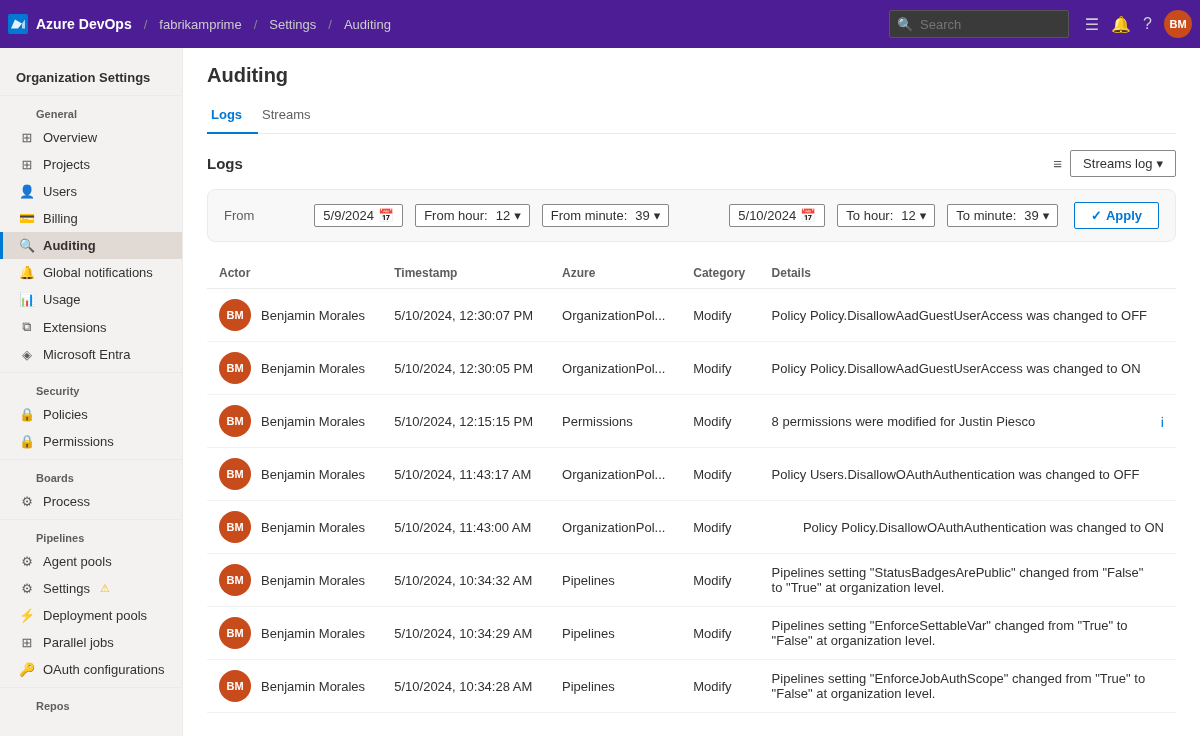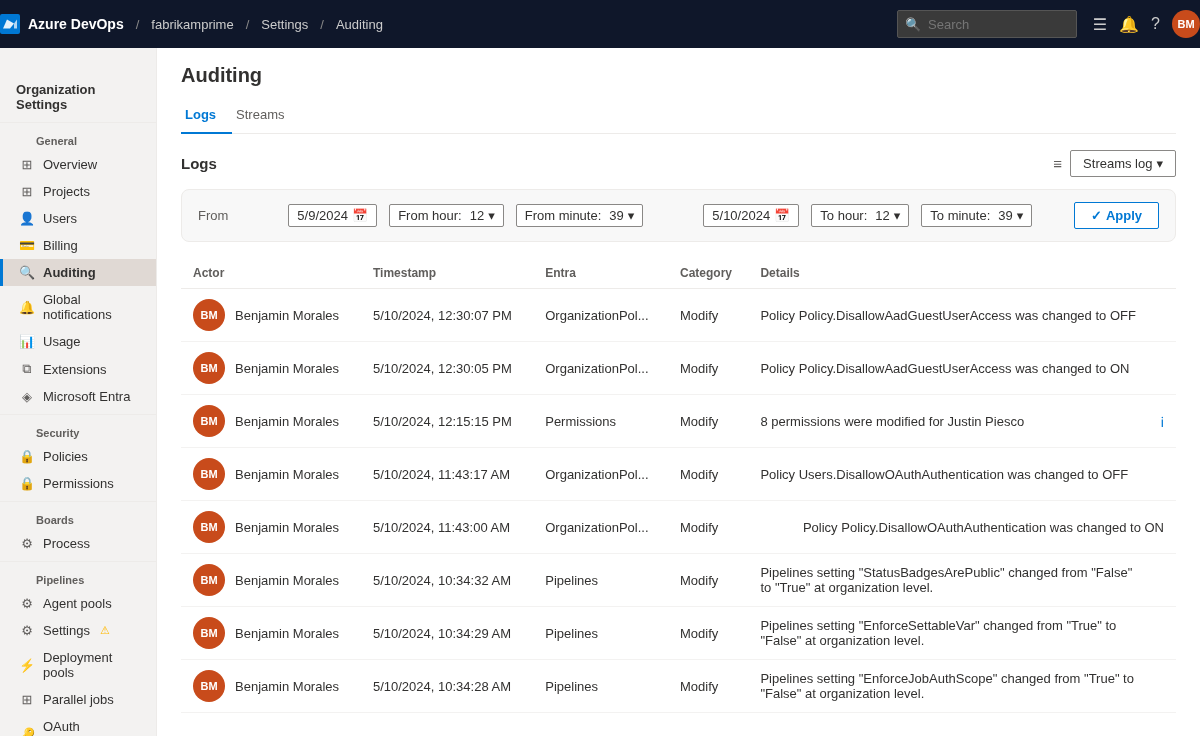--- a/index.html
+++ b/index.html
@@ -1,24 +1,24 @@
 <!DOCTYPE html>
 <html><head>
   <meta charset="utf-8">
   <style>
     * { box-sizing: border-box; margin: 0; padding: 0; }
     body { font-family: 'Segoe UI', sans-serif; font-size: 13px; color: #323130; background: #fff; display: flex; flex-direction: column; height: 736px; overflow: hidden; }
 
     
     .topnav {
       height: 48px;
-      background: #0f172a;
-      display: flex;
-      align-items: center;
-      padding: 0 0;
+      background: #4c1d95;
+      display: flex;
+      align-items: center;
+      padding: 0 8px;
       gap: 8px;
       flex-shrink: 0;
     }
     .topnav-logo { width: 20px; height: 20px; }
     .topnav-brand { color: #fff; font-size: 14px; font-weight: 600; }
     .topnav-sep { color: #888; margin: 0 4px; }
     .topnav-link { color: #ccc; font-size: 13px; cursor: pointer; }
     .topnav-spacer { flex: 1; }
     .topnav-search {
       background: #3a3a3a;
@@ -42,26 +42,26 @@
       width: 100%;
     }
     .topnav-icons { display: flex; gap: 12px; align-items: center; margin-left: 8px; }
     .topnav-icon { color: #ccc; font-size: 16px; cursor: pointer; }
 
     
     .layout { display: flex; flex: 1; overflow: hidden; }
 
     
     .sidebar {
-      width: 157px;
+      width: 183px;
       background: #f3f2f1;
       border-right: 1px solid #edebe9;
       overflow-y: auto;
       flex-shrink: 0;
-      padding: 24px 0;
+      padding: 12px 0;
       position: relative;
     }
     .sidebar-section-title {
       font-size: 11px;
       font-weight: 700;
       color: #605e5c;
       padding: 8px 16px 4px 16px;
       text-transform: none;
       margin-left: 20px;
     }
@@ -403,21 +403,21 @@
           <span>✓</span>
           <span>Apply</span>
         </button>
       </div>
 
       <table class="audit-table">
         <thead>
           <tr>
             <th>Actor</th>
             <th>Timestamp</th>
-            <th>Entra</th>
+            <th>Azure</th>
             <th>Category</th>
             <th>Details</th>
           </tr>
         </thead>
         <tbody id="audit-table-body">
             <tr>
     <td>
       <div class="actor-cell">
         <div class="avatar">BM</div>
         <span class="actor-name">Benjamin Morales</span>

